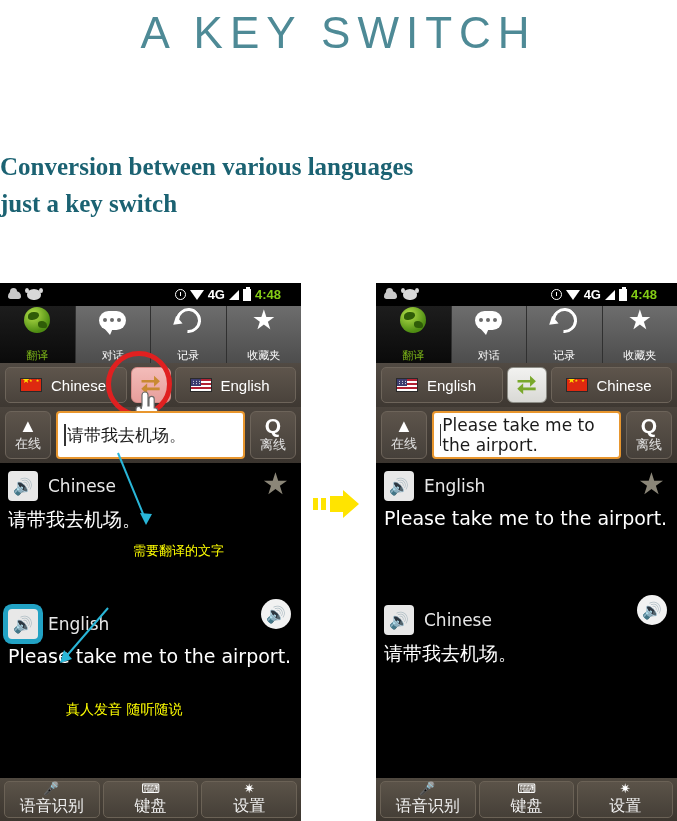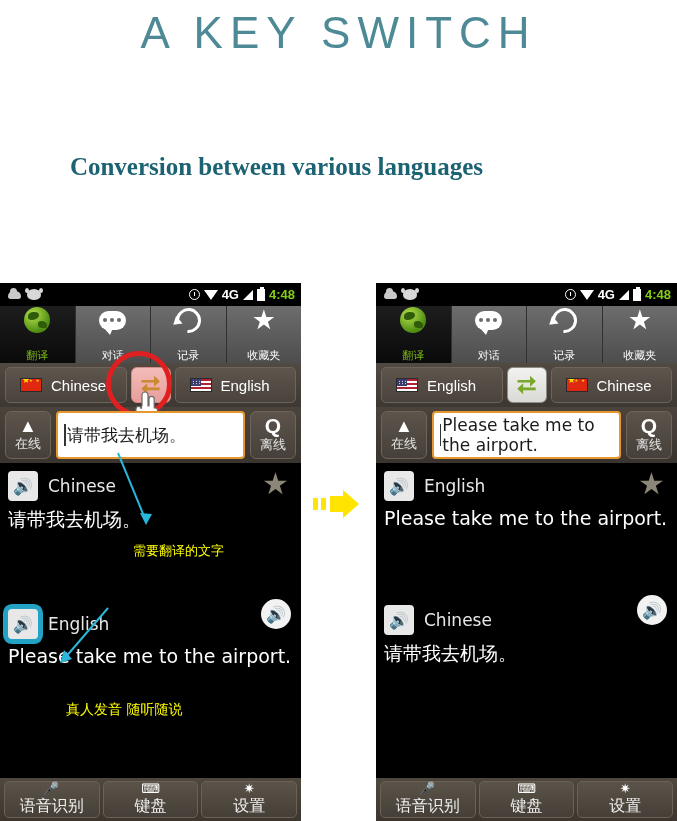--- a/index.html
+++ b/index.html
@@ -7,41 +7,41 @@
   body { font-family:"Liberation Sans", sans-serif; position:relative; overflow:hidden; }
 
   
   .hero-title{
     position:absolute; left:0; top:8px; width:677px; text-align:center;
     font-family:"Liberation Sans", sans-serif;
     font-size:44px; font-weight:300; letter-spacing:7px;
     color:#4e8a96;
   }
   .hero-sub{
-    position:absolute; left:0; top:148px; width:553px; text-align:center;
+    position:absolute; left:0; top:148px; width:553px; 
     font-family:"Liberation Serif", serif;
     font-size:25px; font-weight:bold; line-height:37px;
     color:#1b6272;
   }
 
   
   .phone{
     position:absolute; top:283px; width:301px; height:538px;
     background:#000; overflow:hidden;
   }
   .phone-left { left:0px; }
   .phone-right{ left:376px; }
 
   
   .statusbar{
     height:23px; background:#000; position:relative;
     display:flex; align-items:center; color:#e9e9e9; font-size:12px;
   }
   .sb-left{ display:flex; align-items:center; gap:6px; padding-left:8px; }
-  .sb-right{ position:absolute; right:6px; top:0; height:23px;
+  .sb-right{ position:absolute; right:20px; top:0; height:23px;
              display:flex; align-items:center; gap:4px; }
   .sb-time{ font-size:13px; font-weight:bold; color:#84cc16; letter-spacing:0px;}
   .sb-4g{ font-size:13px; font-weight:bold; color:#fff; }
   .ico-cloud{ width:13px; height:8px; background:#c9c9c9; border-radius:6px 6px 3px 3px; position:relative;}
   .ico-cloud:before{content:"";position:absolute;width:7px;height:7px;background:#c9c9c9;border-radius:50%;left:2px;top:-3px;}
   .ico-mask{ width:14px; height:11px; background:#d8d8d8;
              border-radius:50% 50% 45% 45%; position:relative;}
   .ico-mask:before{content:"";position:absolute;left:-2px;top:-1px;width:4px;height:5px;background:#d8d8d8;border-radius:50%;}
   .ico-mask:after{content:"";position:absolute;right:-2px;top:-1px;width:4px;height:5px;background:#d8d8d8;border-radius:50%;}
   .ico-alarm{ width:11px;height:11px;border:1.6px solid #fff;border-radius:50%;position:relative;}
@@ -158,20 +158,21 @@
 
   
   .transition-arrow{ position:absolute; left:313px; top:490px; width:52px; height:28px; }
 </style>
 </head>
 <body>
 
 <div class="hero-title">A KEY SWITCH</div>
 <div class="hero-sub">
   <div>Conversion between various languages</div>
+  <div>just a key switch</div>
 </div>
 
 <div class="phone phone-left">
 
   <div class="statusbar">
     <div class="sb-left">
       <span class="ico-cloud"></span>
       <span class="ico-mask"></span>
     </div>
     <div class="sb-right">

